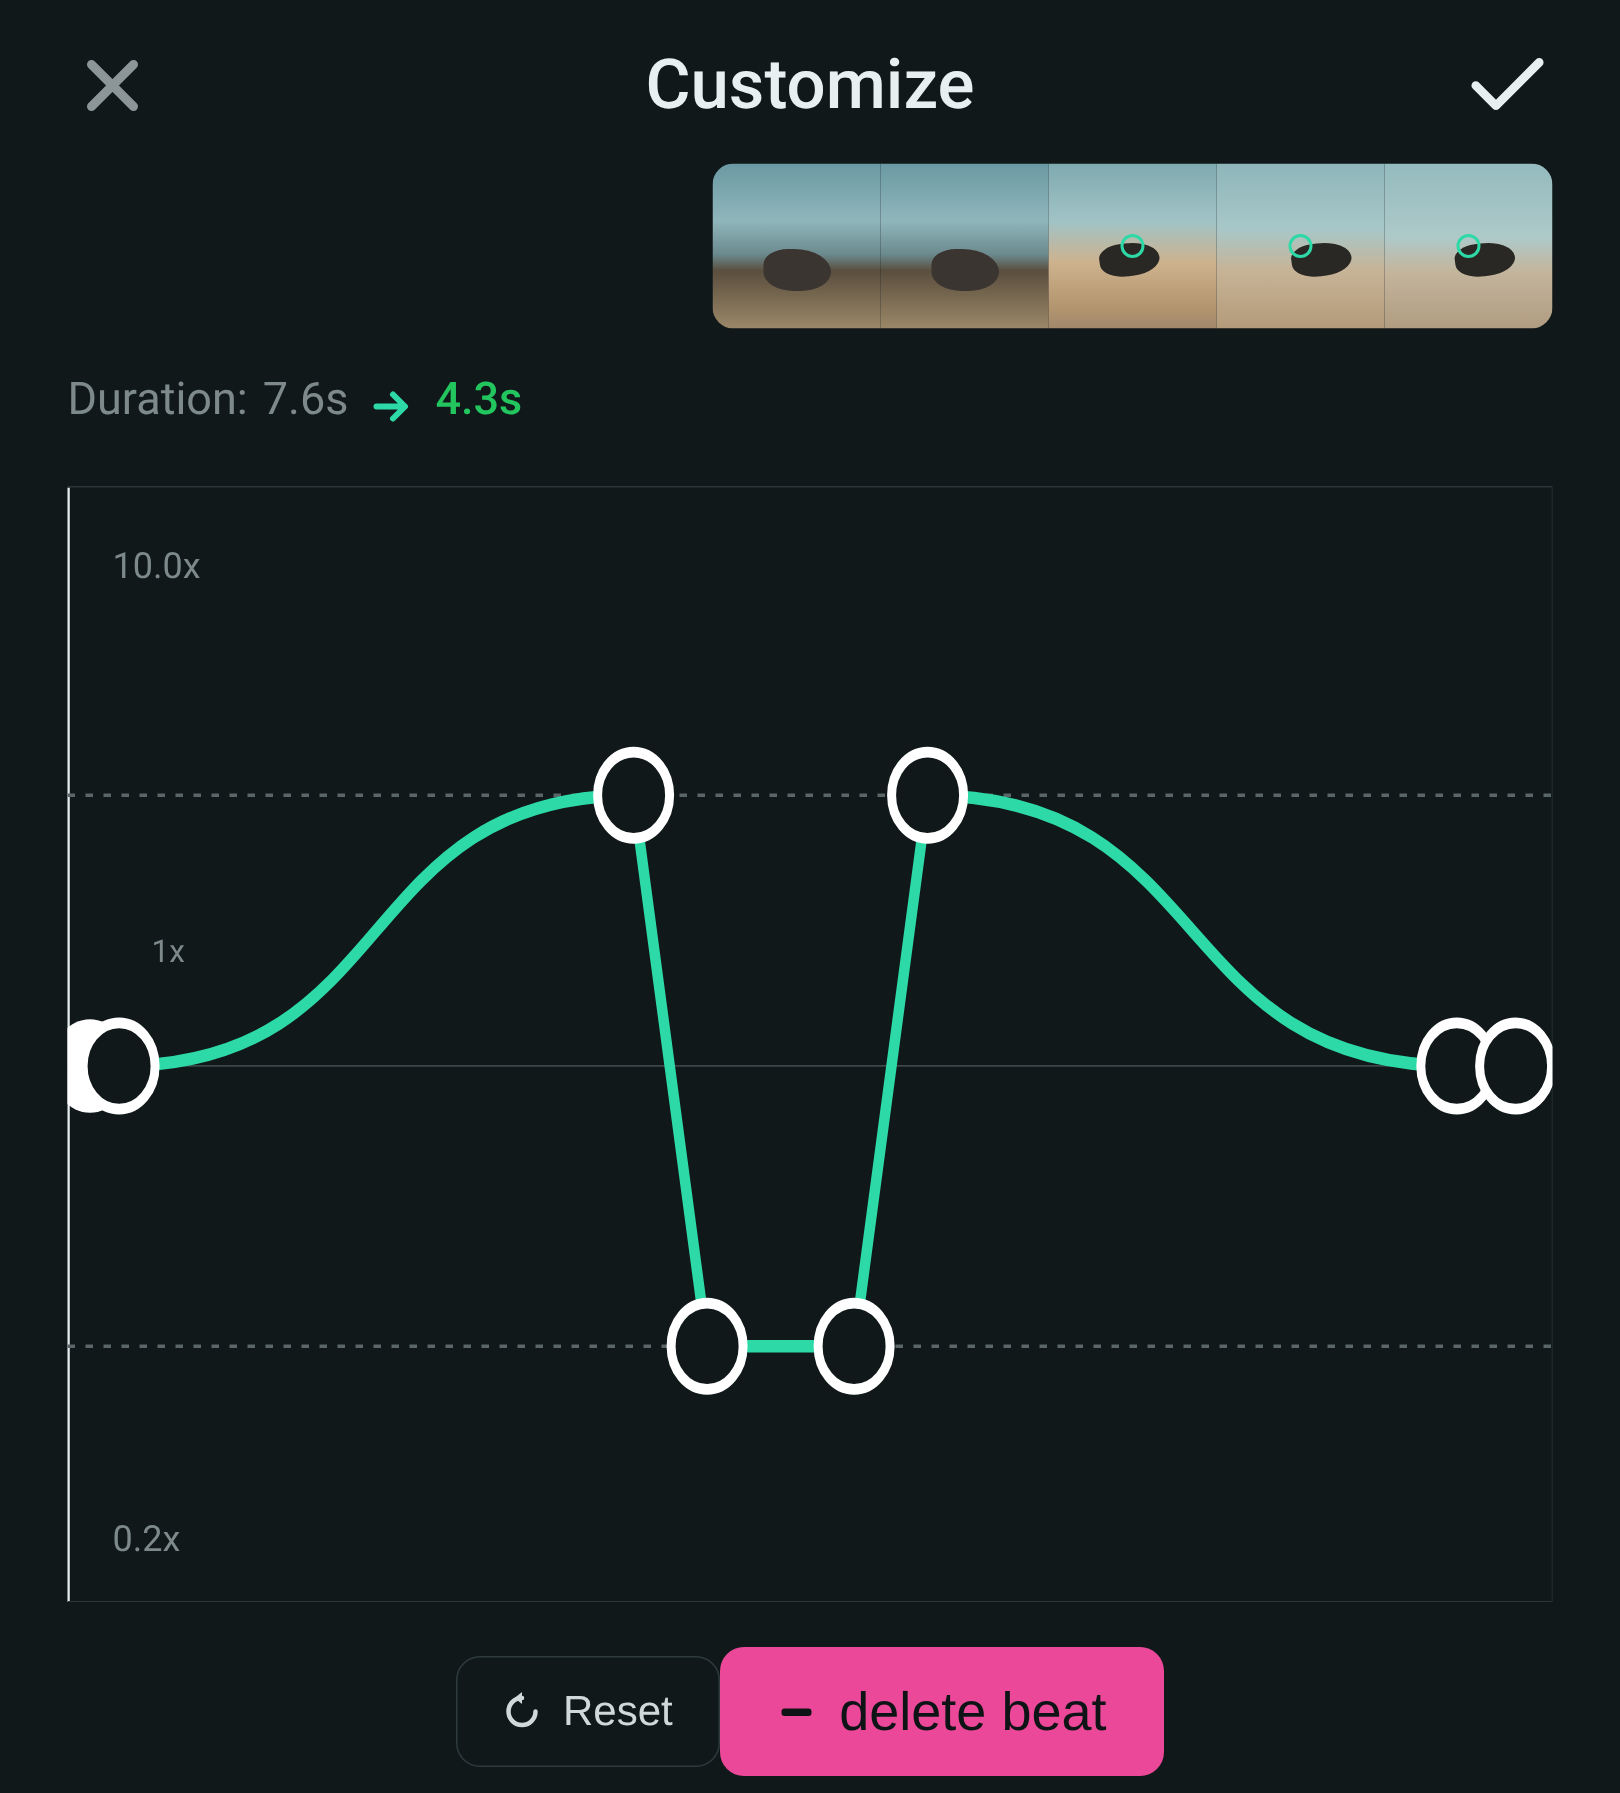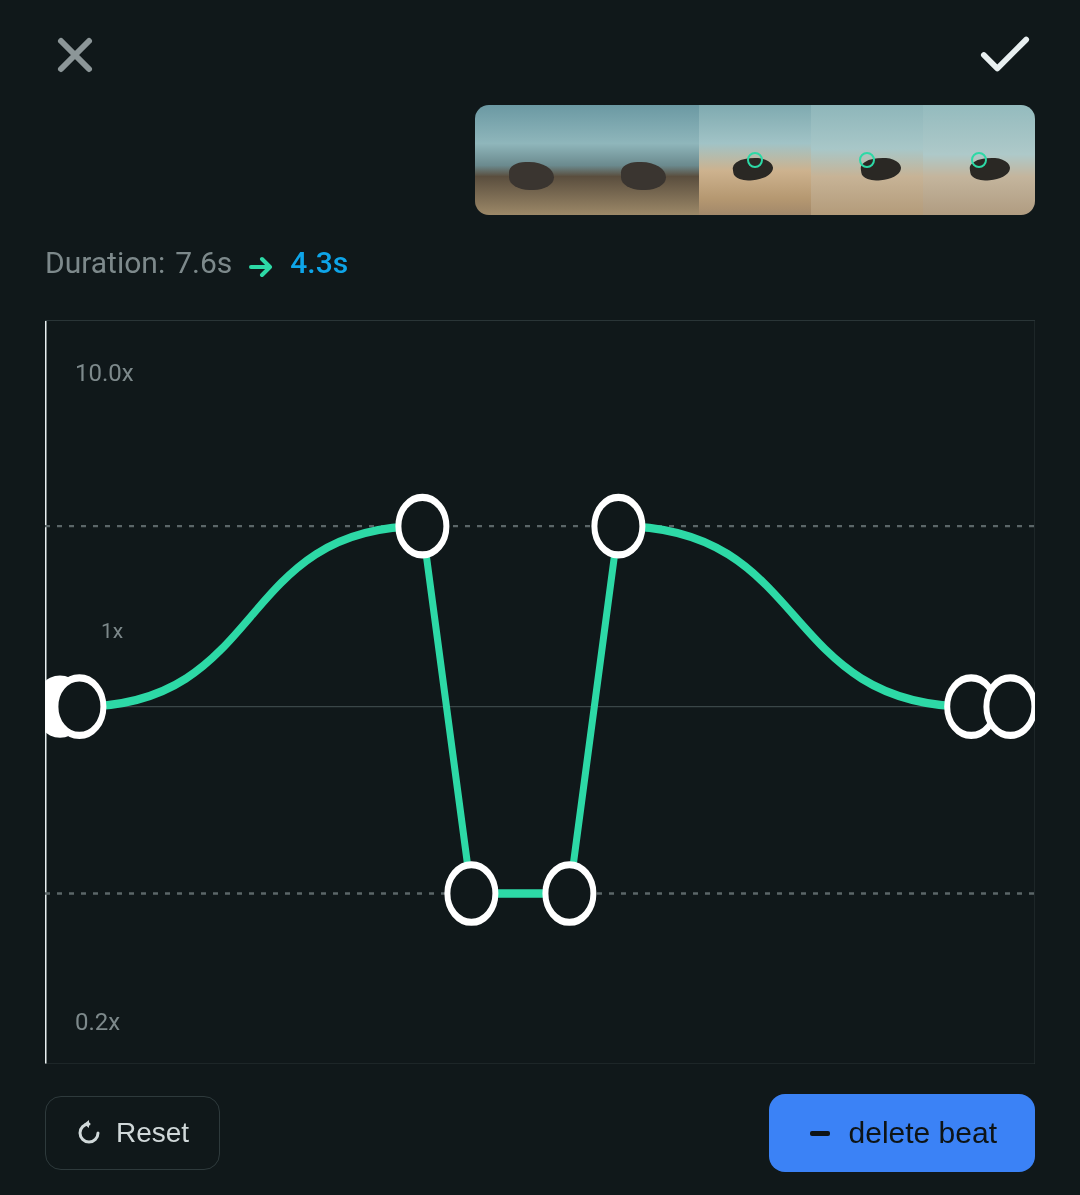--- a/index.html
+++ b/index.html
@@ -95,21 +95,21 @@
   .duration-row {
     padding: 30px 45px 10px 45px;
     font-size: 30px;
     display: flex;
     align-items: flex-end;
     gap: 10px;
   }
   .duration-label { color: #7d898b; }
   .duration-from { color: #7d898b; }
   .duration-arrow { color: #2dd9a6; margin: 0 6px; display: inline-flex; align-items: center; }
-  .duration-to { color: #0ea5e9; font-weight: 500; }
+  .duration-to { color: #22c55e; font-weight: 500; }
 
   .graph-area {
     margin: 30px 45px 0 45px;
     position: relative;
     height: 744px;
     border: 1px solid #2a3537;
     border-left: none;
     border-bottom: none;
     border-right: none;
   }
@@ -123,21 +123,21 @@
     position: absolute;
     color: #7d898b;
     font-size: 24px;
   }
   .lbl-top { top: 38px; left: 30px; }
   .lbl-bottom { bottom: 28px; left: 30px; }
   .lbl-mid { top: 298px; left: 56px; font-size: 21px; }
 
   .buttons-row {
     display: flex;
-    justify-content: space-between;
+    justify-content: center;
     align-items: center;
     padding: 30px 45px 0 45px;
   }
   .reset-btn {
     display: flex;
     align-items: center;
     gap: 14px;
     padding: 20px 30px;
     border: 1px solid #2e3a3c;
     background: transparent;
@@ -145,37 +145,38 @@
     color: #d0d8d9;
     font-size: 28px;
     cursor: pointer;
   }
   .delete-btn {
     display: flex;
     align-items: center;
     gap: 16px;
     padding: 22px 38px;
     border: none;
-    background: #3b82f6;
+    background: #ec4899;
     border-radius: 16px;
     color: #0e1416;
-    font-size: 30px;
+    font-size: 36px;
     font-weight: 500;
     cursor: pointer;
   }
 </style>
 </head>
 <body>
 
 <div class="header">
   <div class="icon-btn">
     <svg width="40" height="40" viewBox="0 0 40 40">
       <path d="M6 6 L34 34 M34 6 L6 34" stroke="#8c9698" stroke-width="6" stroke-linecap="round"></path>
     </svg>
   </div>
+  <div class="header-title">Customize</div>
   <div class="icon-btn">
     <svg width="52" height="40" viewBox="0 0 52 40">
       <path d="M4 20 L18 34 L48 4" stroke="#e8eff0" stroke-width="6" stroke-linecap="round" stroke-linejoin="round" fill="none"></path>
     </svg>
   </div>
 </div>
 
 <div class="filmstrip-wrap">
   <div class="filmstrip">
     <div class="thumb thumb1">

